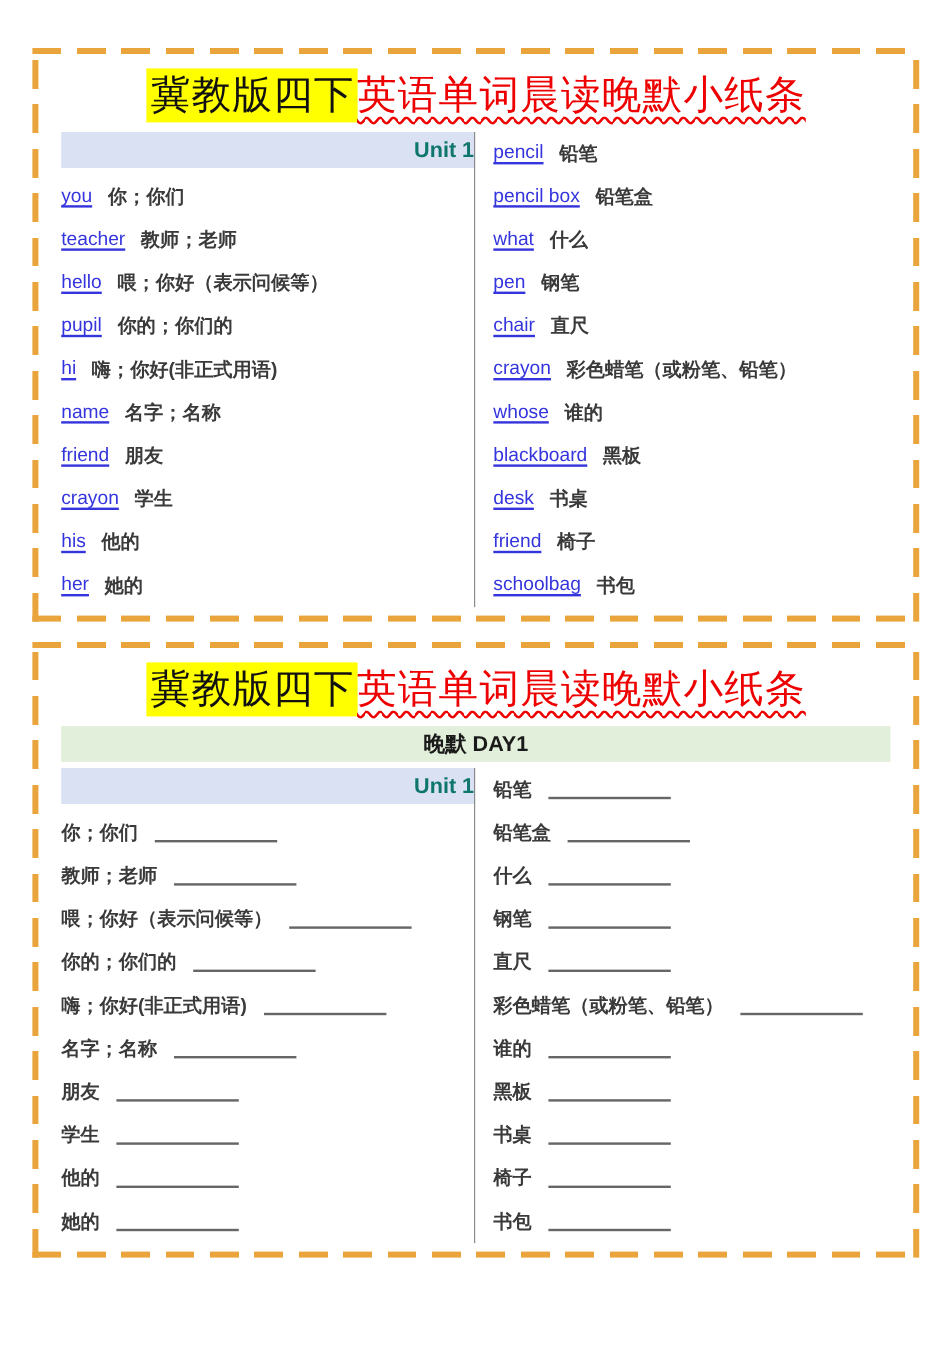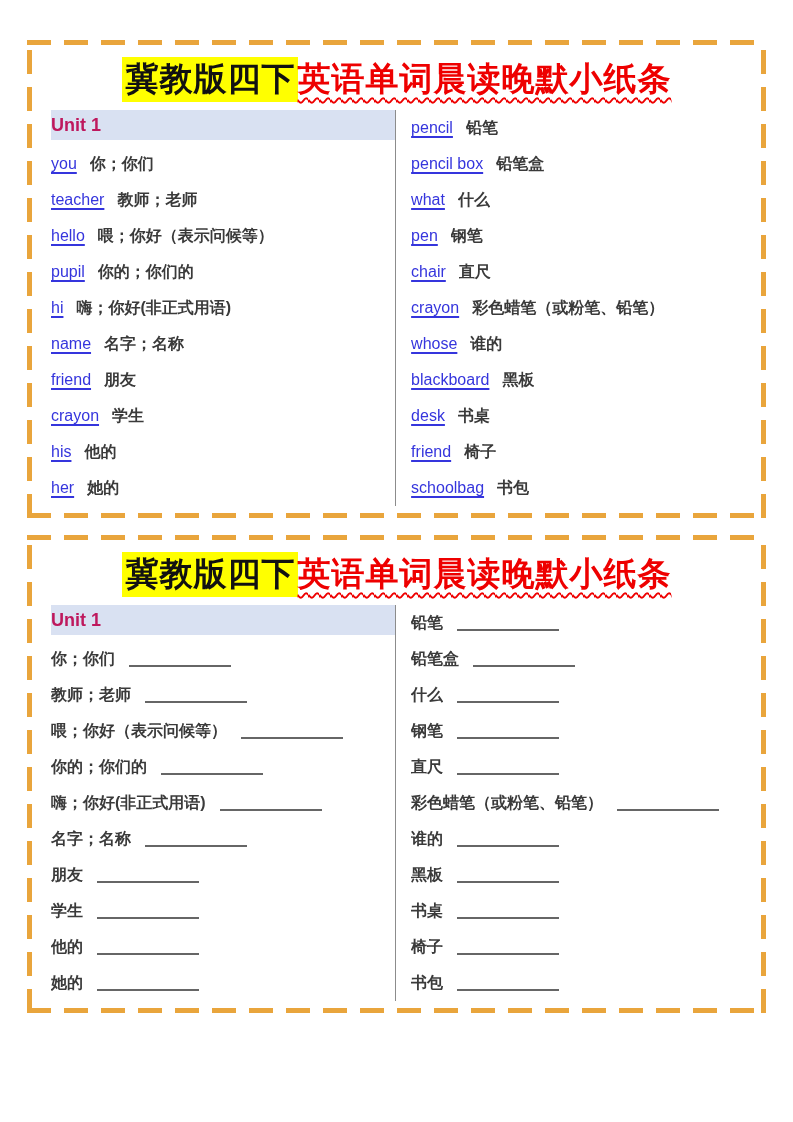--- a/index.html
+++ b/index.html
@@ -35,21 +35,21 @@
       repeating-linear-gradient(0deg, var(--border) 0 24px, transparent 24px 37px),
       repeating-linear-gradient(0deg, var(--border) 0 24px, transparent 24px 37px);
     background-size: 100% 5px, 100% 5px, 5px 100%, 5px 100%;
     background-position: top left, bottom left, top left, top right;
     background-repeat: no-repeat;
   }
 
   .card-title {
     text-align: center;
     font-size: 33px;
-    font-weight: bold;
+    font-weight: normal;
     line-height: 46px;
     margin-bottom: 8px;
     letter-spacing: 1px;
     white-space: nowrap;
   }
   .title-hl {
     background: var(--highlight);
     color: #111111;
     padding: 3px 2px 5px 4px;
   }
@@ -78,24 +78,24 @@
   .col-right {
     flex: 1;
     border-left: 1px solid var(--divider);
     padding-left: 15px;
   }
 
   .unit-bar {
     height: 30px;
     line-height: 30px;
     background: var(--unit-bg);
-    text-align: left;
+    text-align: right;
     font-size: 18px;
     font-weight: bold;
-    color: #be185d;
+    color: #0f766e;
     margin-bottom: 6px;
   }
 
   .word-row {
     height: 36px;
     display: flex;
     align-items: center;
     white-space: nowrap;
     font-size: 16px;
   }
@@ -219,20 +219,21 @@
             </div>
           </div>
       </div>
     </div>
   </div>
 
   <div class="card">
     <div class="card-title">
       <span class="title-hl">冀教版四下</span><span class="title-red">英语单词晨读晚默小纸条</span>
     </div>
+    <div class="section-bar">晚默 DAY1</div>
     <div class="cols">
       <div class="col-left">
         <div class="unit-bar">Unit 1</div>
         <div>
             <div class="word-row">
               <span class="zh">你；你们</span>
               <span class="blank"></span>
             </div>
             <div class="word-row">
               <span class="zh">教师；老师</span>

